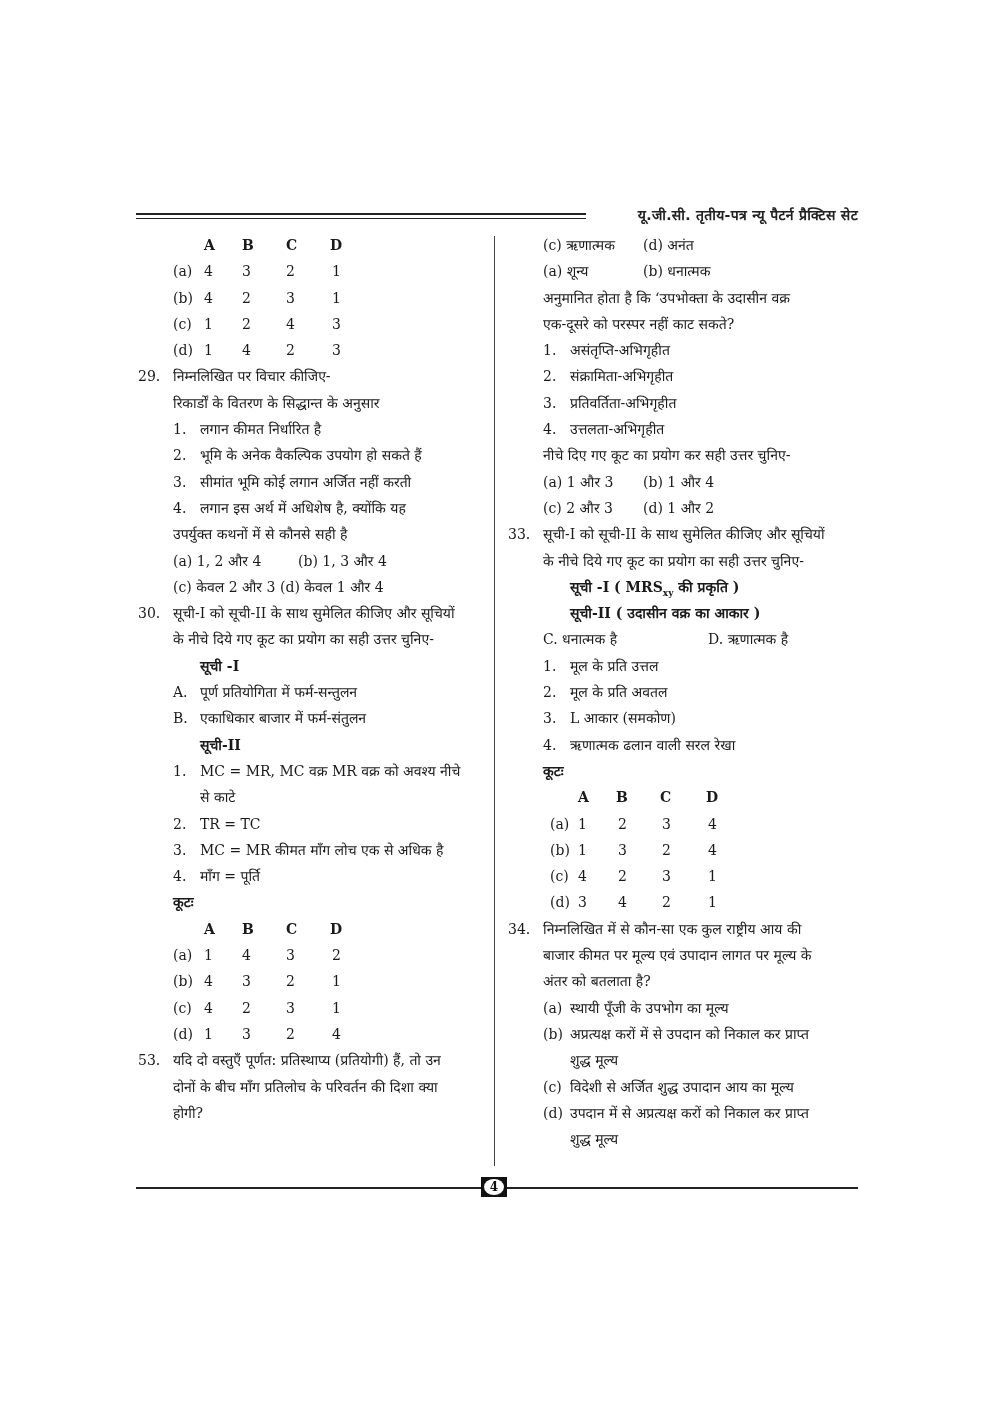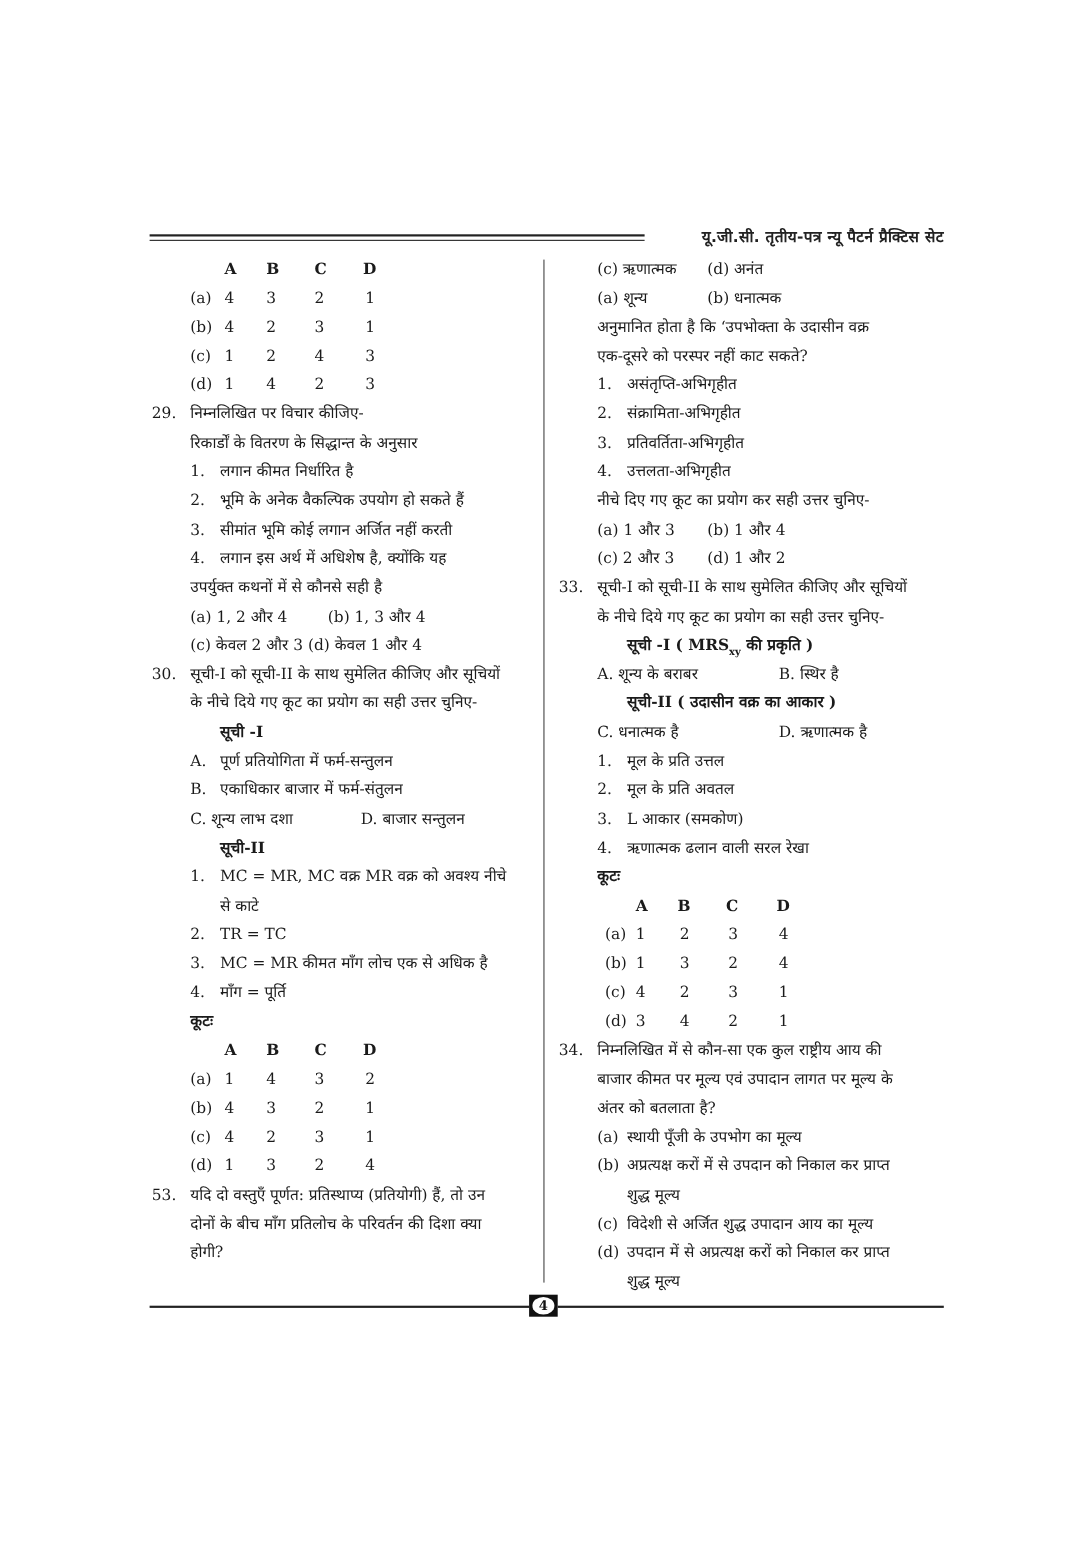--- a/index.html
+++ b/index.html
@@ -109,24 +109,20 @@
     </div>
 
     <div class="line">
       <span class="qnum">30.</span>
       <span class="qtext">सूची-I को सूची-II के साथ सुमेलित कीजिए और सूचियों</span>
     </div>
     <div class="line ind1">के नीचे दिये गए कूट का प्रयोग का सही उत्तर चुनिए-</div>
     <div class="line bold" style="padding-left:62px">सूची -I</div>
     <div class="line item"><span class="n">A.</span><span>पूर्ण प्रतियोगिता में फर्म-सन्तुलन</span></div>
     <div class="line item"><span class="n">B.</span><span>एकाधिकार बाजार में फर्म-संतुलन</span></div>
-    <div class="line listpair">
-      <span class="o1">C.  शून्य लाभ दशा</span>
-      <span class="o2">D.  बाजार सन्तुलन</span>
-    </div>
     <div class="line bold" style="padding-left:62px">सूची-II</div>
     <div class="line item"><span class="n">1.</span><span>MC = MR, MC वक्र MR वक्र को अवश्य नीचे</span></div>
     <div class="line wrapline">से काटे</div>
     <div class="line item"><span class="n">2.</span><span>TR = TC</span></div>
     <div class="line item"><span class="n">3.</span><span>MC = MR कीमत माँग लोच एक से अधिक है</span></div>
     <div class="line item"><span class="n">4.</span><span>माँग = पूर्ति</span></div>
     <div class="line bold ind1">कूटः</div>
     <div class="tbl bold">
       <span style="left:66px">A</span>
       <span style="left:104px">B</span>
@@ -195,24 +191,20 @@
       <span class="o1">(c)  2 और 3</span>
       <span class="o2" style="left:135px">(d)  1 और 2</span>
     </div>
 
     <div class="line">
       <span class="qnum">33.</span>
       <span class="qtext">सूची-I को सूची-II के साथ सुमेलित कीजिए और सूचियों</span>
     </div>
     <div class="line ind1">के नीचे दिये गए कूट का प्रयोग का सही उत्तर चुनिए-</div>
     <div class="line bold" style="padding-left:62px"><span>सूची -I ( MRS</span><span class="sub">xy</span><span> की प्रकृति )</span></div>
-    <div class="line listpair">
-      <span class="o1">A.  शून्य के बराबर</span>
-      <span class="o2" style="left:200px">B.  स्थिर है</span>
-    </div>
     <div class="line bold" style="padding-left:62px">सूची-II ( उदासीन वक्र का आकार )</div>
     <div class="line listpair">
       <span class="o1">C.  धनात्मक है</span>
       <span class="o2" style="left:200px">D.  ऋणात्मक है</span>
     </div>
     <div class="line item"><span class="n">1.</span><span>मूल के प्रति उत्तल</span></div>
     <div class="line item"><span class="n">2.</span><span>मूल के प्रति अवतल</span></div>
     <div class="line item"><span class="n">3.</span><span>L आकार (समकोण)</span></div>
     <div class="line item"><span class="n">4.</span><span>ऋणात्मक ढलान वाली सरल रेखा</span></div>
     <div class="line bold ind1">कूटः</div>

